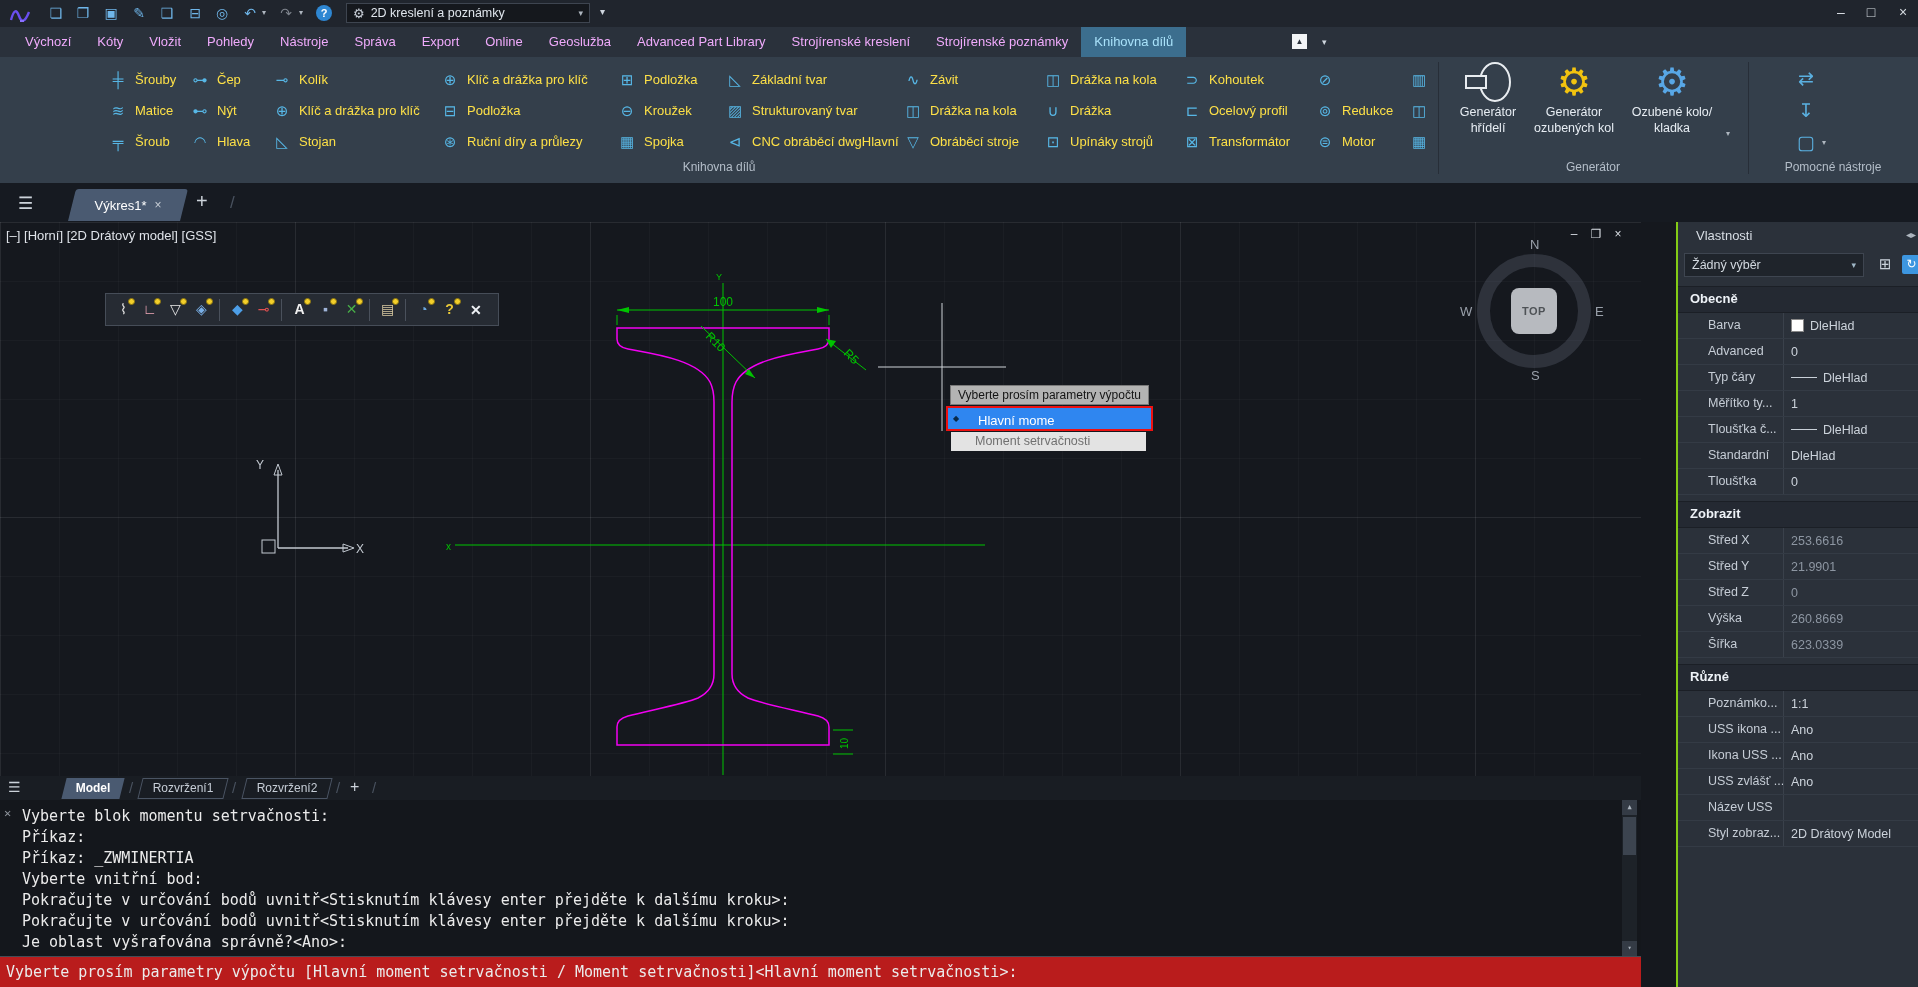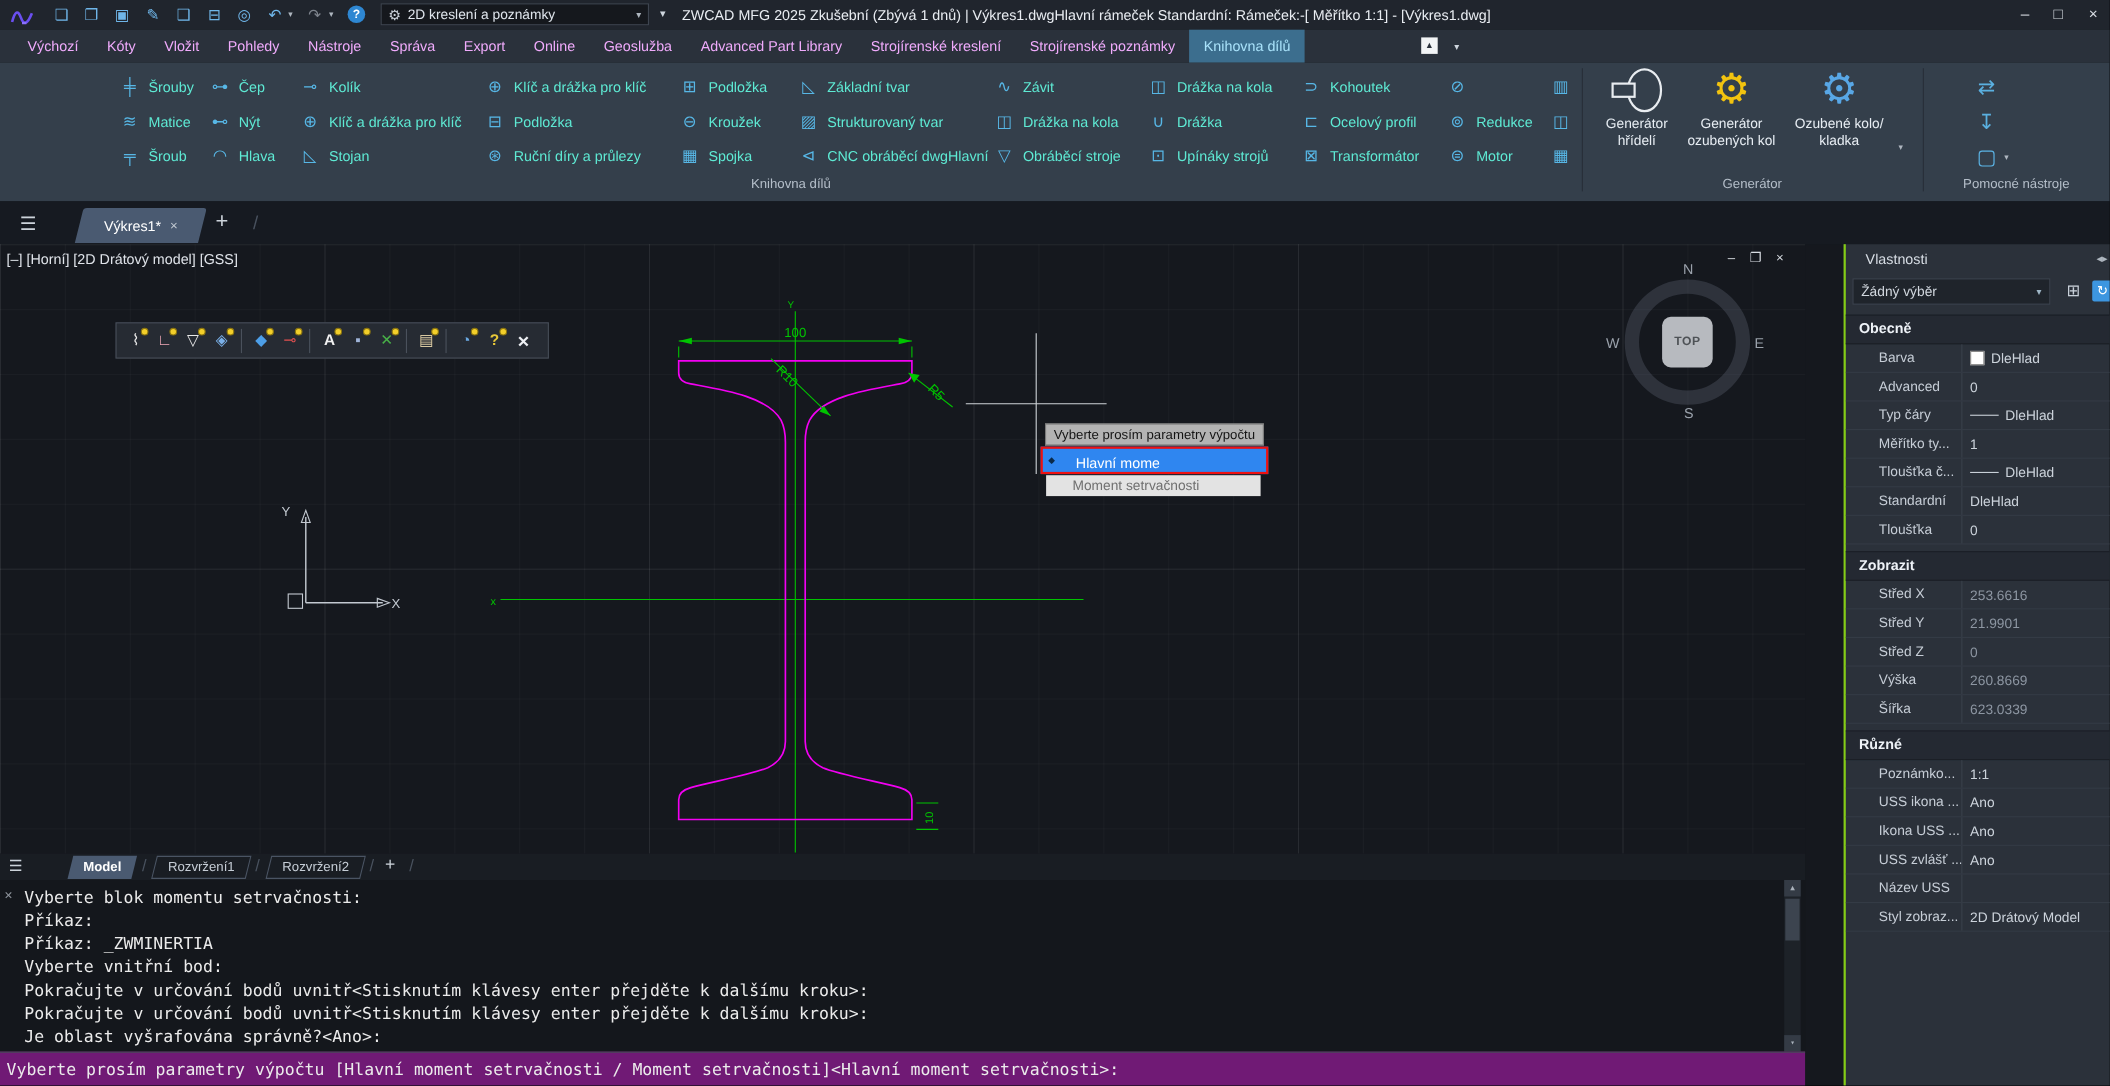--- a/index.html
+++ b/index.html
@@ -31,21 +31,21 @@
       text-align:center;line-height:15px;font-size:8px;color:#2a313b;}
   #menucaret{position:absolute;left:1322px;top:37px;font-size:9px;color:#cfd6de;}
   
   #ribbon{position:absolute;left:0;top:57px;width:1918px;height:126px;background:#343f4b;}
   #bigbtn{position:absolute;left:8px;top:3px;width:94px;height:100px;display:flex;flex-direction:column;
       align-items:center;justify-content:center;gap:6px;}
   #bigbtn .blabel{color:#e7edf3;font-size:13px;}
   .rcol{position:absolute;top:7px;}
   .ri{display:flex;align-items:center;gap:7px;height:31px;cursor:default;}
   .ric{width:20px;text-align:center;color:#57b7e6;font-size:15px;line-height:20px;}
-  .rlb{color:#5eead4;font-size:13px;white-space:nowrap;}
+  .rlb{color:#fde047;font-size:13px;white-space:nowrap;}
   .rsep{position:absolute;top:5px;width:1px;height:112px;background:#272e38;}
   .genbtn{position:absolute;top:3px;display:flex;flex-direction:column;align-items:center;}
   .genlbl{color:#e7edf3;font-size:12.5px;line-height:16px;text-align:center;white-space:nowrap;}
   .gearglyph{font-size:38px;line-height:44px;}
   .grouplbl{position:absolute;top:103px;text-align:center;color:#b4bec9;font-size:12px;}
   .auxi{position:absolute;color:#5ab0e0;font-size:19px;width:24px;text-align:center;}
   .smallcaret{position:absolute;font-size:8px;color:#aeb6bf;}
   
   #docbar{position:absolute;left:0;top:183px;width:1918px;height:39px;background:#161a21;}
   #doctab{position:absolute;left:72px;top:6px;width:112px;height:32px;background:#4a5a71;
@@ -101,21 +101,21 @@
   .lslash{position:absolute;top:3px;color:#49525f;font-size:15px;}
   
   #cmd{position:absolute;left:0;top:800px;width:1641px;height:156px;background:#14171c;
       font-family:"DejaVu Sans Mono",monospace;}
   #cmdx{position:absolute;left:4px;top:6px;color:#8f959d;font-size:12px;font-weight:bold;}
   .cline{position:absolute;left:22px;color:#ebebeb;font-size:15px;line-height:21px;white-space:pre;}
   #cmdsb{position:absolute;left:1622px;top:0;width:15px;height:156px;background:#1d2228;}
   .sbbtn{position:absolute;left:0;width:15px;height:15px;background:#343b45;color:#aab2bc;font-size:7px;
       text-align:center;line-height:15px;}
   #sbthumb{position:absolute;left:1px;top:17px;width:13px;height:38px;background:#3c444f;}
-  #prompt{position:absolute;left:0;top:956px;width:1641px;height:31px;background:#701a75;
+  #prompt{position:absolute;left:0;top:956px;width:1641px;height:31px;background:#b91c1c;
       border-top:1px solid #454c56;box-sizing:border-box;}
   #prompttext{position:absolute;left:6px;top:6px;color:#ebebeb;font-size:15px;
       font-family:"DejaVu Sans Mono",monospace;white-space:pre;}
   
   #panel{position:absolute;left:1676px;top:222px;width:277px;height:765px;background:#2b313a;
       border-left:2px solid #84cc16;box-sizing:border-box;}
   #ptitle{position:absolute;left:18px;top:6px;color:#d7dde4;font-size:13px;}
   #pdock{position:absolute;left:228px;top:7px;color:#aeb6bf;font-size:10px;}
   #pclose{position:absolute;left:254px;top:6px;color:#c6cdd5;font-size:12px;}
   #pselect{position:absolute;left:6px;top:31px;width:180px;height:24px;background:#1f242b;
@@ -163,21 +163,20 @@
     <span class="qcaret" style="left:262px">▾</span>
     <span class="qi" style="left:275px;color:#7d838c">↷</span>
     <span class="qcaret" style="left:299px">▾</span>
     <span class="qi" id="helpbtn" style="left:316px">?</span>
     <div id="wsbox">
       <span class="gear">⚙</span>
       <span class="wslabel">2D kreslení a poznámky</span>
       <span class="wscaret">▾</span>
     </div>
     <span id="collapsechev">▾</span>
-    <div id="wtitle">ZWCAD MFG 2025 Zkušební (Zbývá 1 dnů) | Výkres1.dwgHlavní rámeček  Standardní: Rámeček:-[ Měřítko 1:1] - [Výkres1.dwg]</div>
     <span class="wbtn" style="left:1828px">–</span>
     <span class="wbtn" style="left:1858px">□</span>
     <span class="wbtn" style="left:1890px">×</span>
   </div>
 
   <div id="menurow">
     <div class="mt mtab">Výchozí</div>
     <div class="mtab">Kóty</div>
     <div class="mtab">Vložit</div>
     <div class="mtab">Pohledy</div>

